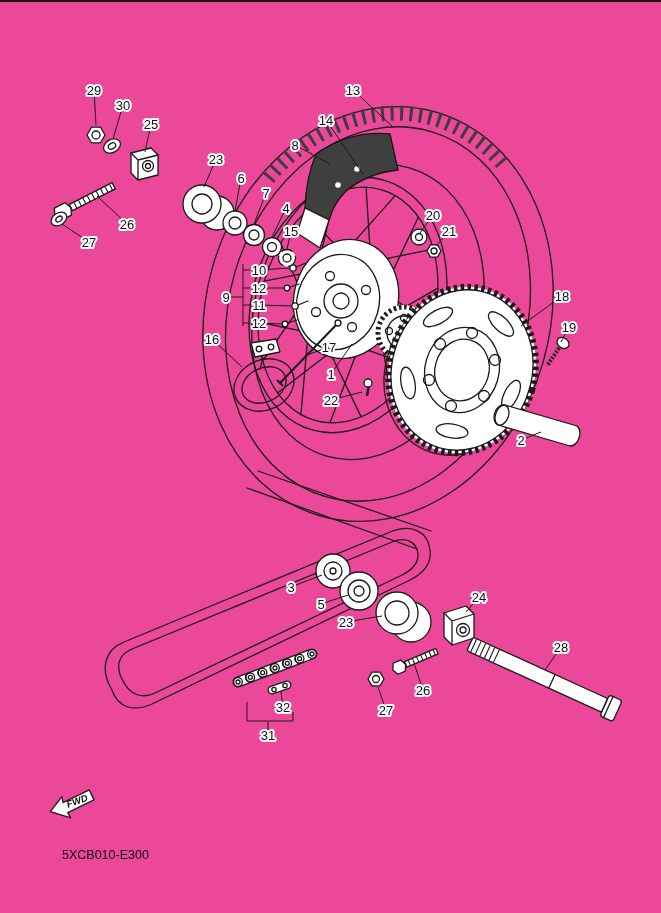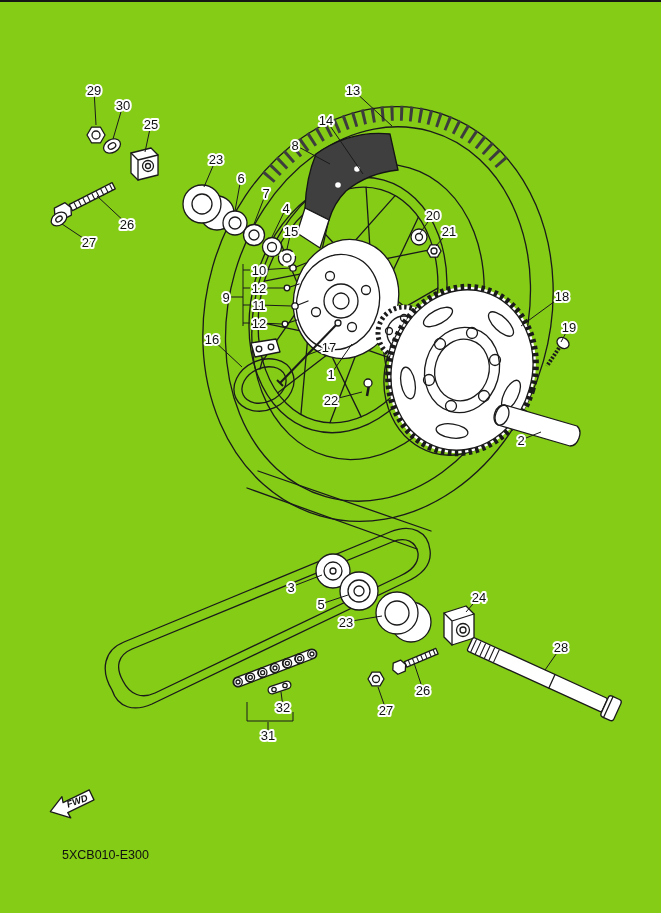--- a/index.html
+++ b/index.html
@@ -1,16 +1,16 @@
 <!DOCTYPE html>
 <html><head>
 <meta charset="utf-8">
 <style>
   html,body{margin:0;padding:0;background:#fff}
-  .stage{position:relative;width:661px;height:913px;background:#84cc16;overflow:hidden;
+  .stage{position:relative;width:661px;height:913px;background:#ec4899;overflow:hidden;
          font-family:"Liberation Sans",sans-serif;border-top:2px solid #161616;box-sizing:border-box}
   svg{position:absolute;left:0;top:0;display:block}
   .ln{fill:none;stroke:#1a1a1a;stroke-width:1.3;stroke-linejoin:round;stroke-linecap:round}
   .wf{fill:#fff;stroke:#1a1a1a;stroke-width:1.3;stroke-linejoin:round}
   .tread{fill:none;stroke:#3d3d3d;stroke-width:15;stroke-dasharray:3 6.5}
   .teeth{fill:#fff;stroke:#1a1a1a;stroke-width:6;stroke-dasharray:3.5 3.4}
   .cush{fill:#fff;stroke:#1a1a1a;stroke-width:5;stroke-dasharray:2.5 2.8}
   .thr{fill:none;stroke:#1a1a1a;stroke-width:1.1}
   .callout-line{stroke:#1a1a1a;stroke-width:1}
   .callout-num{font:13px "Liberation Sans",sans-serif;fill:#101010;text-anchor:middle;

